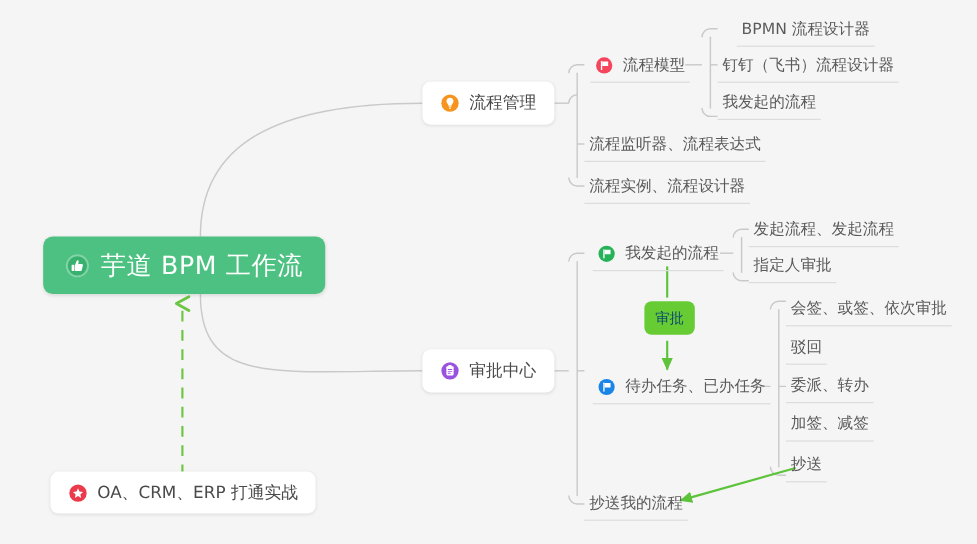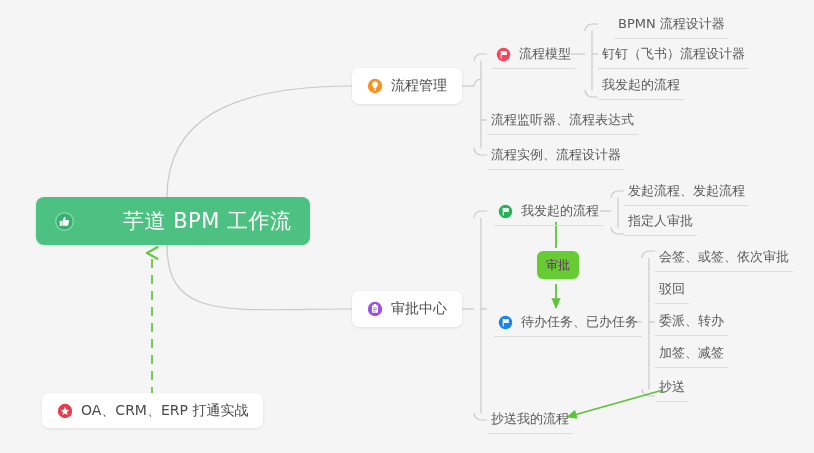--- a/index.html
+++ b/index.html
@@ -81,21 +81,21 @@
 
   
   .badge-node {
     background: #67cc33;
     border-radius: 6px;
     height: 28px;
     padding: 0 9px;
     justify-content: center;
   }
   .badge-label {
-    color: #701a75;
+    color: #0c4a6e;
     font-size: 12px;
   }
 
   
   .icon {
     width: 16px;
     height: 16px;
     flex: 0 0 16px;
     display: block;
   }
@@ -157,21 +157,21 @@
     <g stroke="#5cc33a" stroke-width="1.8" fill="none">
       <path d="M556,222 L556,248"></path>
       <path d="M556,284 L556,308" marker-end="url(#arrow-green)"></path>
     </g>
 
     <path d="M663,390 L567,417" stroke="#5cc33a" stroke-width="1.8" fill="none" marker-end="url(#arrow-green)"></path>
 
     <path d="M152,396 L152,253" stroke="#6cc644" stroke-width="1.8" stroke-dasharray="9 7" fill="none" marker-end="url(#arrow-dash)"></path>
   </svg>
 
-  <div class="node root-node" style="left:36px; top:197px;gap:39px;">
+  <div class="node root-node" style="left:36px; top:197px;">
     <svg class="icon lg" viewBox="0 0 24 24">
       <circle cx="12" cy="12" r="11" fill="#ffffff" opacity="0.30"></circle>
       <circle cx="12" cy="12" r="9.2" fill="#38b06e"></circle>
       <path d="M9.6 11.4 L11.3 7.5 C11.5 6.9 12.1 6.6 12.6 6.8 C13.1 7.0 13.3 7.5 13.2 8.0 L12.8 10.3 L16.2 10.3 C16.9 10.3 17.4 10.9 17.2 11.6 L16.2 15.9 C16.1 16.5 15.6 16.9 15.0 16.9 L9.6 16.9 Z" fill="#ffffff"></path>
       <rect x="6.5" y="11.1" width="2.6" height="5.9" rx="0.7" fill="#ffffff"></rect>
     </svg>
     <span class="root-label">芋道 BPM 工作流</span>
   </div>
 
   <div class="node card-node" style="left:352px; top:68px;">

